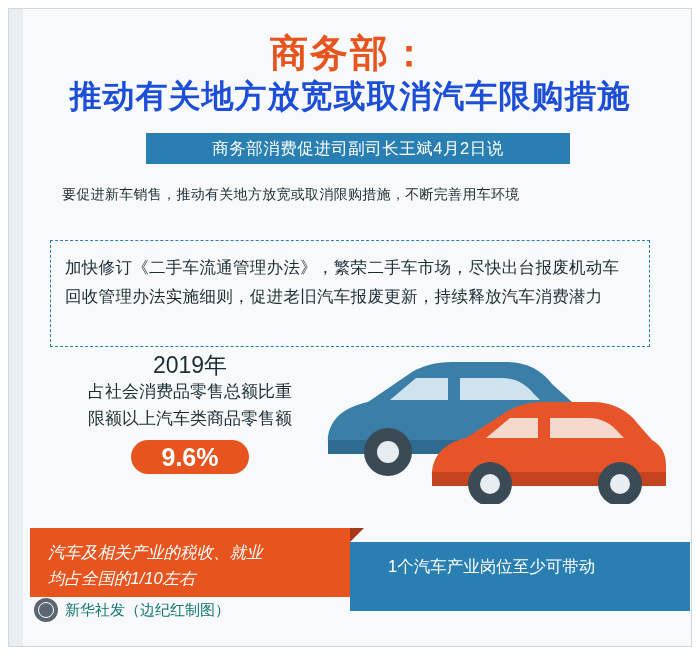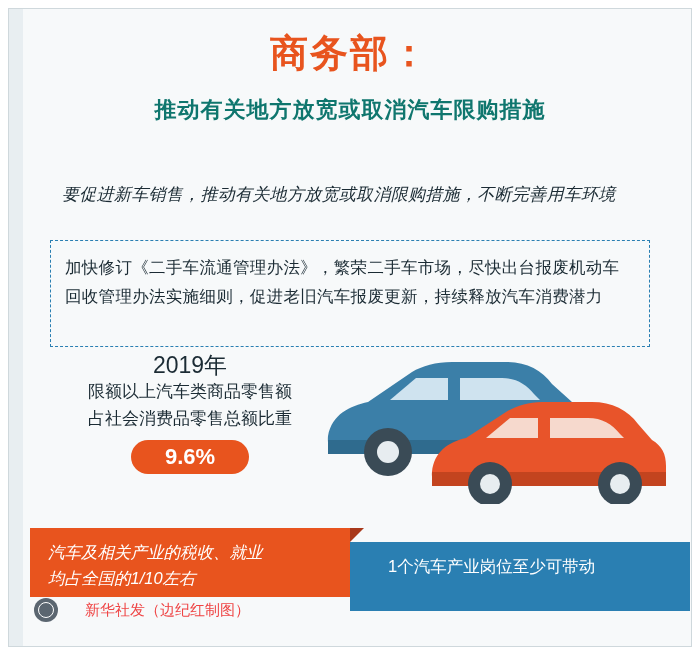--- a/index.html
+++ b/index.html
@@ -46,26 +46,26 @@
     text-align: center;
   }
   .title-line1 {
     color: #e8541e;
     font-size: 38px;
     font-weight: bold;
     letter-spacing: 2px;
     line-height: 38px;
   }
   .title-line2 {
-    color: #0f766e;
-    font-size: 22px;
+    color: #1d4ed8;
+    font-size: 32px;
     font-weight: bold;
     letter-spacing: 1px;
     line-height: 40px;
-    margin-top: 18px;
+    margin-top: 4px;
   }
 
   
   .ribbon {
     position: absolute;
     left: 146px;
     top: 133px;
     width: 424px;
     height: 31px;
     background: #2a7fb2;
@@ -76,24 +76,23 @@
     letter-spacing: 0.5px;
   }
 
   
   .para1 {
     position: absolute;
     left: 62px;
     top: 180px;
     width: 580px;
     color: #1b2b34;
-    font-size: 17px;
+    font-size: 14px;
     line-height: 29px;
     letter-spacing: 0.3px;
-    font-style: italic;
   }
 
   
   .dashed-box {
     position: absolute;
     left: 50px;
     top: 240px;
     width: 600px;
     height: 107px;
     border: 1.5px dashed #2a7fb2;
@@ -126,21 +125,21 @@
     font-size: 17px;
     line-height: 27px;
   }
   .stat-pill {
     margin: 8px auto 0 auto;
     width: 118px;
     height: 34px;
     background: #e8541e;
     border-radius: 17px;
     color: #ffffff;
-    font-size: 22px;
+    font-size: 25px;
     line-height: 34px;
     text-align: center;
     font-weight: bold;
   }
 
   
   .cars {
     position: absolute;
     left: 320px;
     top: 344px;
@@ -210,49 +209,49 @@
     position: absolute;
     left: 4px;
     top: 4px;
     width: 16px;
     height: 16px;
     border-radius: 50%;
     border: 1.5px solid #ffffff;
     box-sizing: border-box;
   }
   .footer-text {
-    color: #ef4444;
+    color: #0f766e;
     font-size: 15px;
     line-height: 24px;
-    margin-left: 20px;
   }
 </style>
 </head>
 <body>
 
 <div class="poster">
   <div class="frame"></div>
   <div class="left-bar"></div>
 
   <div class="title-wrap">
     <div class="title-line1">商务部：</div>
     <div class="title-line2">推动有关地方放宽或取消汽车限购措施</div>
   </div>
 
+  <div class="ribbon">商务部消费促进司副司长王斌4月2日说</div>
 
   <div class="para1">要促进新车销售，推动有关地方放宽或取消限购措施，不断完善用车环境</div>
 
   <div class="dashed-box">
     <div class="txt">加快修订《二手车流通管理办法》，繁荣二手车市场，尽快出台报废机动车回收管理办法实施细则，促进老旧汽车报废更新，持续释放汽车消费潜力</div>
   </div>
 
   <div class="stat-block">
     <div class="stat-year">2019年</div>
+    <div class="stat-desc">占社会消费品零售总额比重</div>
     <div class="stat-desc">限额以上汽车类商品零售额</div>
-    <div class="stat-desc">占社会消费品零售总额比重</div>
     <div class="stat-pill">9.6%</div>
   </div>
 
   <div class="cars">
     <svg width="350" height="160" viewBox="0 0 350 160" xmlns="http://www.w3.org/2000/svg">
 
       <g>
         <path d="M8 92 C12 70 30 62 48 58 L92 28 C102 22 116 18 132 18 L186 18 C206 18 222 26 232 40 L252 58 C272 62 286 70 290 86 L292 100 C292 106 288 110 282 110 L18 110 C11 110 7 104 8 92 Z" fill="#3b7fa8"></path>
         <path d="M96 34 L128 34 L128 56 L70 56 Z" fill="#cfe3ef"></path>
         <path d="M140 34 L182 34 C196 34 206 40 214 50 L220 56 L140 56 Z" fill="#cfe3ef"></path>

